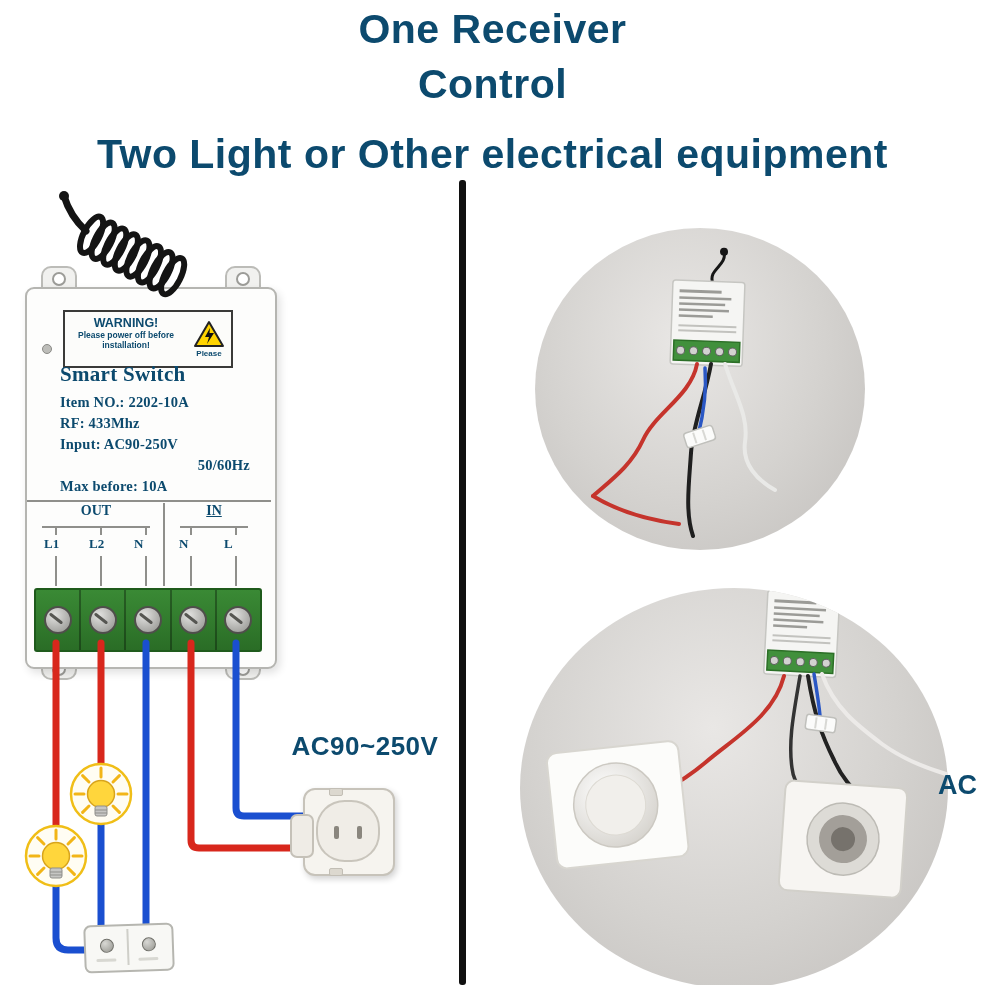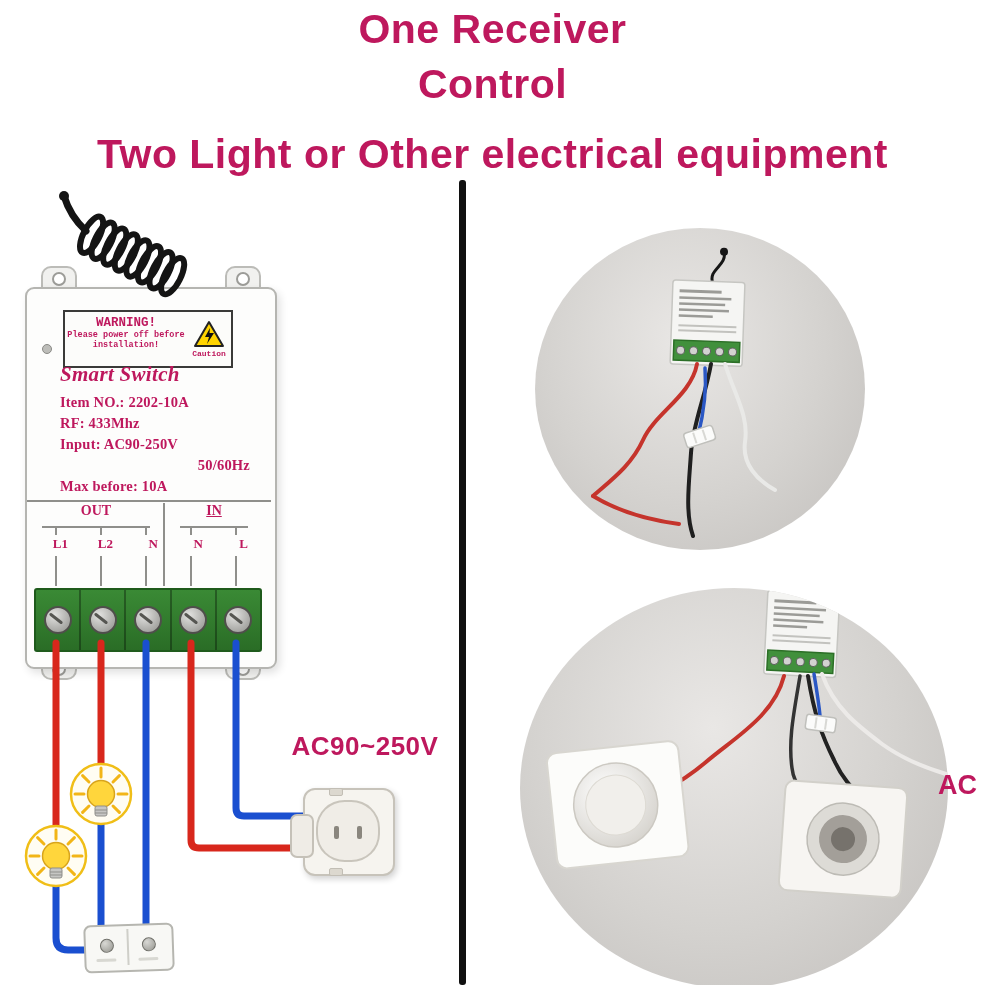--- a/index.html
+++ b/index.html
@@ -1,17 +1,17 @@
 <!DOCTYPE html>
 <html><head>
 <meta charset="utf-8">
 <style>
   html,body{margin:0;padding:0;background:#fff;}
   .page{position:relative;width:985px;height:985px;background:#ffffff;overflow:hidden;
-        font-family:"Liberation Sans",sans-serif;color:#be185d;}
+        font-family:"Liberation Sans",sans-serif;color:#0c4a6e;}
 
   
   .title{position:absolute;left:0;top:2px;width:100%;text-align:center;font-weight:bold;z-index:1;}
   .title div{font-size:41px;line-height:55px;letter-spacing:.5px;}
   .title .t3{margin-top:15px;}
 
   
   .vdivider{position:absolute;left:459px;top:180px;width:7px;height:805px;background:#101010;z-index:1;border-radius:3px;}
 
   
@@ -21,35 +21,35 @@
   .ear .hole{width:10px;height:10px;border:2px solid #9c9c98;border-radius:50%;background:#fff;margin:4px auto 0;}
   .ear-bottom .hole{margin-top:8px;}
 
   .device{position:absolute;left:25px;top:287px;width:248px;height:378px;background:#fdfdfc;
           border:2px solid #b5b5b1;border-radius:9px;z-index:1;box-shadow:3px 4px 8px rgba(0,0,0,.12);}
 
   .screw-dot{position:absolute;left:42px;top:344px;width:8px;height:8px;border-radius:50%;
              background:#bdbdb9;border:1px solid #8a8a86;z-index:1;}
 
   .warning{position:absolute;left:63px;top:310px;width:166px;height:54px;border:2px solid #3a3a38;
-           background:#fcfcfa;display:flex;z-index:1;font-family:Liberation Mono, monospace;}
+           background:#fcfcfa;display:flex;z-index:1;font-family:Liberation Sans, sans-serif;}
   .warning .wtxt{flex:1;text-align:center;padding-top:4px;}
   .warning .whead{font-size:12.5px;font-weight:bold;}
   .warning .wline{font-size:8.5px;font-weight:bold;line-height:10px;}
   .warning .wright{width:44px;display:flex;flex-direction:column;align-items:center;justify-content:center;}
   .warning .caution{font-size:8px;font-weight:bold;margin-top:1px;}
 
   .info{position:absolute;left:60px;top:362px;width:190px;z-index:1;font-family:"Liberation Serif",serif;font-weight:bold;}
-  .info .name{font-size:21px;margin-bottom:5px;letter-spacing:.3px;font-style:italic;}
+  .info .name{font-size:21px;margin-bottom:5px;letter-spacing:.3px;}
   .info .spec{font-size:14.5px;line-height:21px;letter-spacing:.2px;}
   .info .spec-center{padding-left:46px;text-align:right;}
 
   .sect-label{position:absolute;top:503px;width:72px;text-align:center;z-index:1;
               font:700 14px "Liberation Serif",serif;}
-  .pin{position:absolute;top:536px;width:24px;text-align:right;z-index:1;
+  .pin{position:absolute;top:536px;width:24px;text-align:left;z-index:1;
        font:700 13px "Liberation Serif",serif;}
 
   .tblock{position:absolute;left:34px;top:588px;width:224px;height:60px;z-index:1;
           background:linear-gradient(#3a8a35,#2a6d26);border:2px solid #1e5a1b;border-radius:3px;display:flex;}
   .tcell{flex:1;display:flex;align-items:center;justify-content:center;border-right:2px solid rgba(0,0,0,.32);}
   .tcell:last-child{border-right:none;}
   .tscrew{width:24px;height:24px;border-radius:50%;border:2px solid #4f4f4b;position:relative;
           background:radial-gradient(circle at 35% 30%,#e2e2e0,#8f8f8b);}
   .tscrew::after{content:"";position:absolute;left:2px;top:9px;width:16px;height:3px;background:#565652;transform:rotate(38deg);border-radius:2px;}
 
@@ -203,21 +203,21 @@
     <div class="wtxt">
       <div class="whead">WARNING!</div>
       <div class="wline">Please power off before</div>
       <div class="wline">installation!</div>
     </div>
     <div class="wright">
       <svg width="32" height="28" viewBox="0 0 32 28">
         <polygon points="16,2 30,26 2,26" fill="#ffd400" stroke="#222" stroke-width="2" stroke-linejoin="round"></polygon>
         <path d="M17,8 L12,17 H16 L14,24 L21,13 H16.5 Z" fill="#111"></path>
       </svg>
-      <div class="caution">Caution</div>
+      <div class="caution">Please</div>
     </div>
   </div>
 
   <div class="info">
     <div class="name">Smart Switch</div>
     <div class="spec">Item NO.: 2202-10A</div>
     <div class="spec">RF: 433Mhz</div>
     <div class="spec">Input: AC90-250V</div>
     <div class="spec spec-center">50/60Hz</div>
     <div class="spec">Max before: 10A</div>

